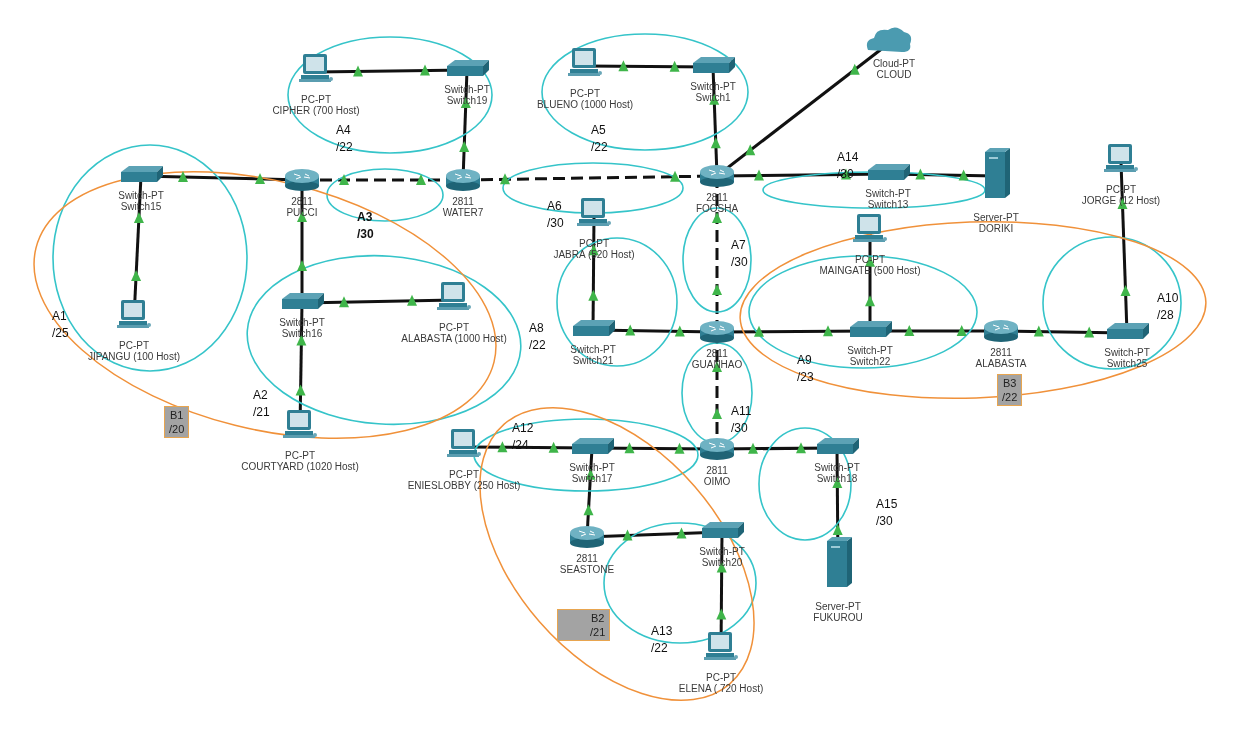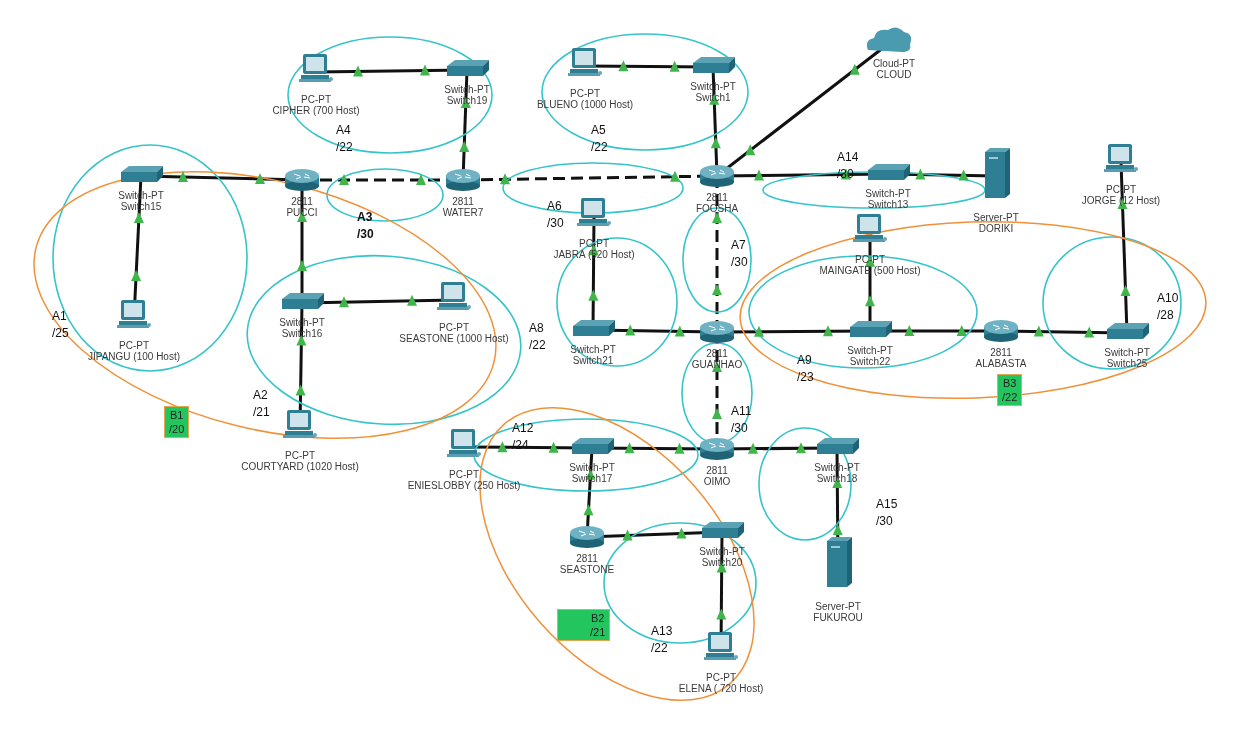--- a/index.html
+++ b/index.html
@@ -1,20 +1,20 @@
 <!DOCTYPE html>
 <html><head>
 <meta charset="utf-8">
 <style>
   html, body { margin: 0; padding: 0; background: #ffffff; }
   body { width: 1244px; height: 735px; position: relative; overflow: hidden; font-family: "Liberation Sans", sans-serif; }
   #canvas { position: absolute; left: 0; top: 0; width: 1244px; height: 735px; }
   .dev-label { position: absolute; font-family: "Liberation Sans", sans-serif; font-size: 10px; line-height: 11px; color: #3a3a3a; text-align: center; white-space: nowrap; transform: translateX(-50%); }
   .subnet-label { position: absolute; font-family: "Liberation Sans", sans-serif; font-size: 12px; line-height: 17px; color: #111; white-space: nowrap; }
-  .block-label { position: absolute; font-family: "Liberation Sans", sans-serif; font-size: 11px; line-height: 14px; color: #222; background: #22c55e; border: 1px solid #e8a54f; padding: 1px 4px; text-align: center; }
+  .block-label { position: absolute; font-family: "Liberation Sans", sans-serif; font-size: 11px; line-height: 14px; color: #222; background: #a3a3a3; border: 1px solid #e8a54f; padding: 1px 4px; text-align: center; }
 </style>
 </head>
 <body>
 
 <svg id="canvas" width="1244" height="735" viewBox="0 0 1244 735" xmlns="http://www.w3.org/2000/svg">
   <g id="links-layer">
       <line x1="316" y1="72" x2="467" y2="70" stroke="#111111" stroke-width="3" stroke-dasharray="none"></line>
       <line x1="467" y1="70" x2="463" y2="180" stroke="#111111" stroke-width="3" stroke-dasharray="none"></line>
       <line x1="585" y1="66" x2="713" y2="67" stroke="#111111" stroke-width="3" stroke-dasharray="none"></line>
       <line x1="713" y1="67" x2="717" y2="176" stroke="#111111" stroke-width="3" stroke-dasharray="none"></line>
@@ -373,21 +373,21 @@
     <div class="dev-label" style="left: 134px; top: 340px;">
       <div>PC-PT</div>
       <div>JIPANGU (100 Host)</div>
     </div>
     <div class="dev-label" style="left: 302px; top: 317px;">
       <div>Switch-PT</div>
       <div>Switch16</div>
     </div>
     <div class="dev-label" style="left: 454px; top: 322px;">
       <div>PC-PT</div>
-      <div>SEASTONE (1000 Host)</div>
+      <div>ALABASTA (1000 Host)</div>
     </div>
     <div class="dev-label" style="left: 593px; top: 344px;">
       <div>Switch-PT</div>
       <div>Switch21</div>
     </div>
     <div class="dev-label" style="left: 717px; top: 348px;">
       <div>2811</div>
       <div>GUANHAO</div>
     </div>
     <div class="dev-label" style="left: 870px; top: 345px;">

